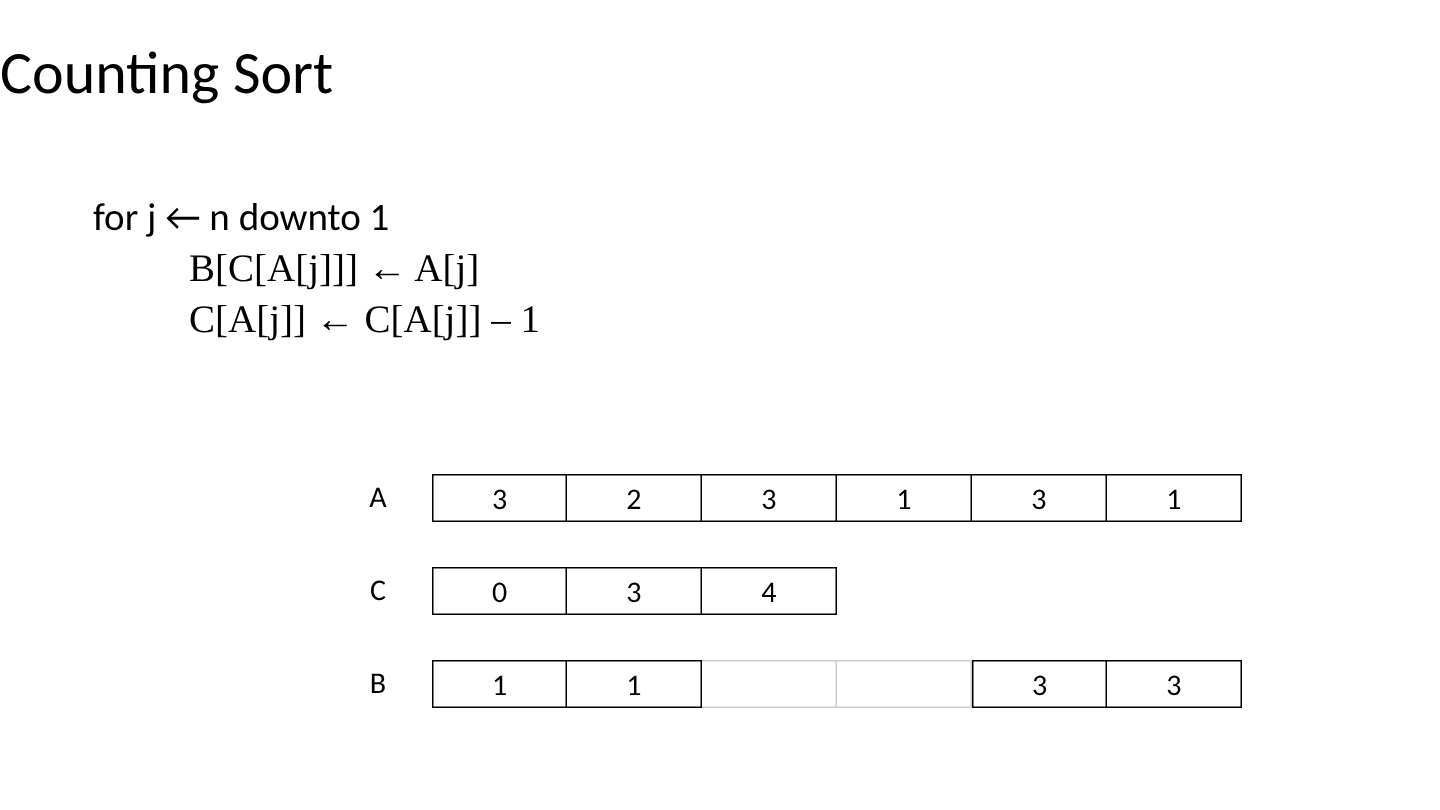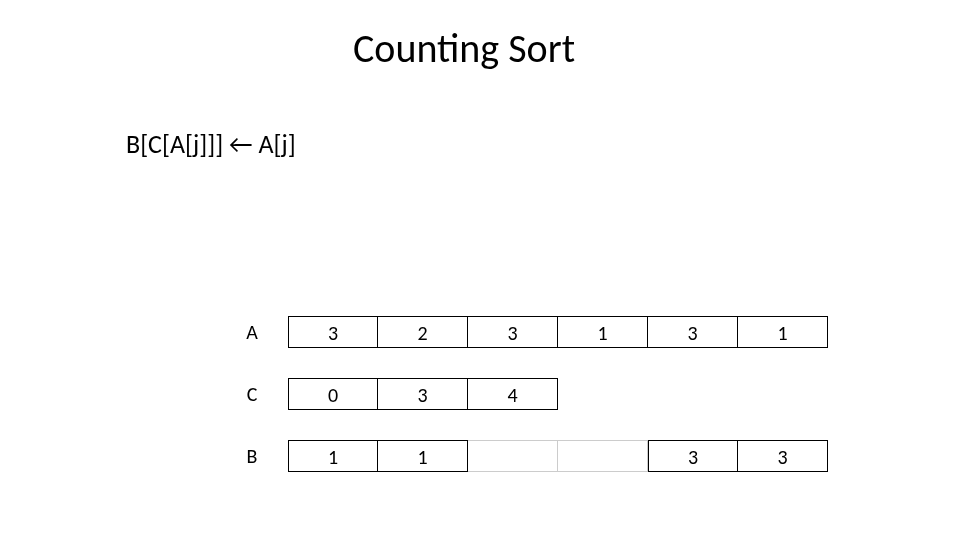--- a/index.html
+++ b/index.html
@@ -14,33 +14,34 @@
   .slide {
     position: relative;
     width: 960px;
     height: 540px;
   }
   .title {
     position: absolute;
     top: 24px;
     left: 0;
     width: 928px;
-    text-align: center;
+    text-align: left;
     font-size: 40px;
     font-weight: 400;
   }
   .pseudocode {
     position: absolute;
     top: 128px;
     left: 62px;
     font-size: 26px;
     line-height: 1.3;
   }
   .pseudocode .indent {
     padding-left: 64px;
+    font-family: Liberation Serif, serif;
   }
   .arrays {
     position: absolute;
     top: 316px;
     left: 216px;
   }
   .arr-row {
     display: flex;
     align-items: center;
     margin-bottom: 30px;
@@ -82,21 +83,23 @@
   }
 </style>
 </head>
 <body>
 
 <div class="slide">
 
   <div class="title">Counting Sort</div>
 
   <div class="pseudocode">
+    <div>for j ← n downto 1</div>
     <div class="indent">B[C[A[j]]] ← A[j]</div>
+    <div class="indent">C[A[j]] ← C[A[j]] – 1</div>
   </div>
 
   <div class="arrays">
 
     <div class="arr-row">
       <div class="arr-label">A</div>
       <div class="cell solid">3</div>
       <div class="cell solid">2</div>
       <div class="cell solid">3</div>
       <div class="cell solid">1</div>

